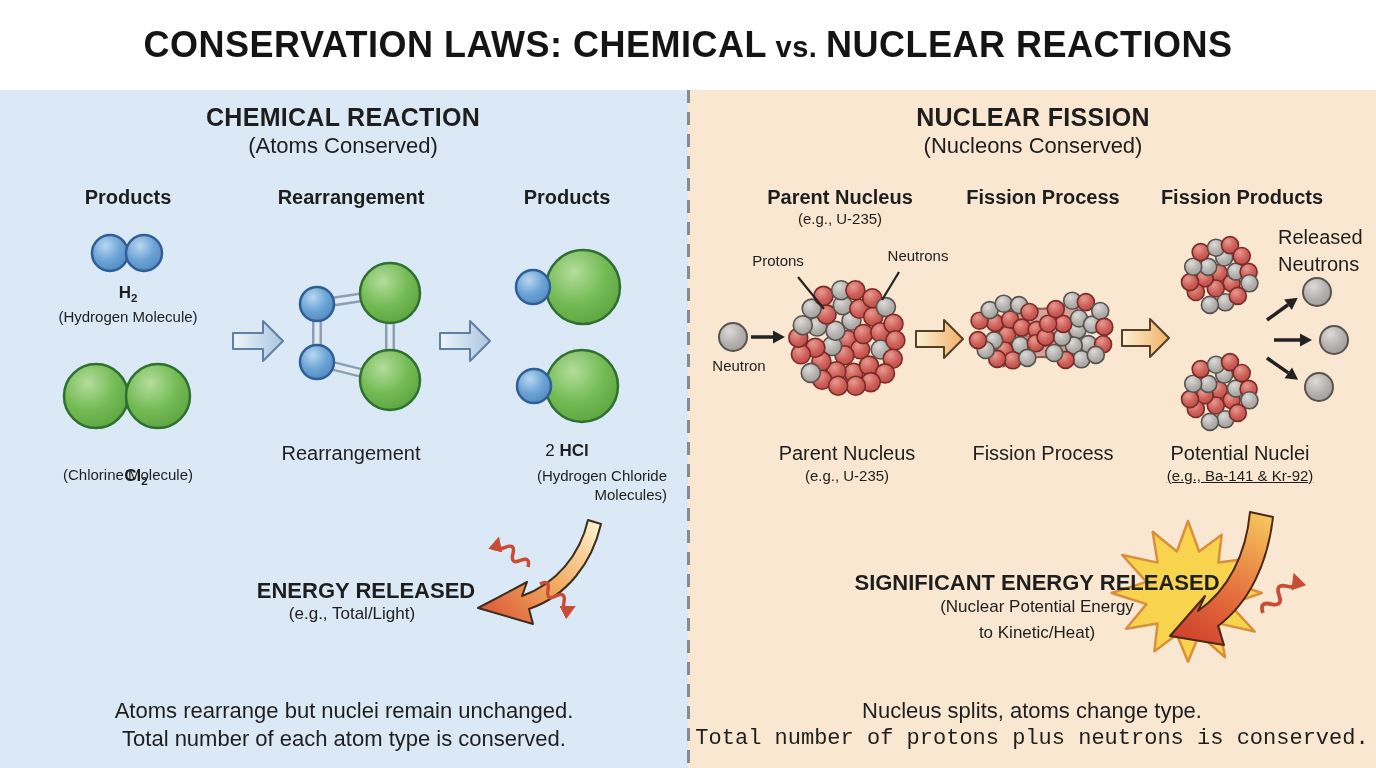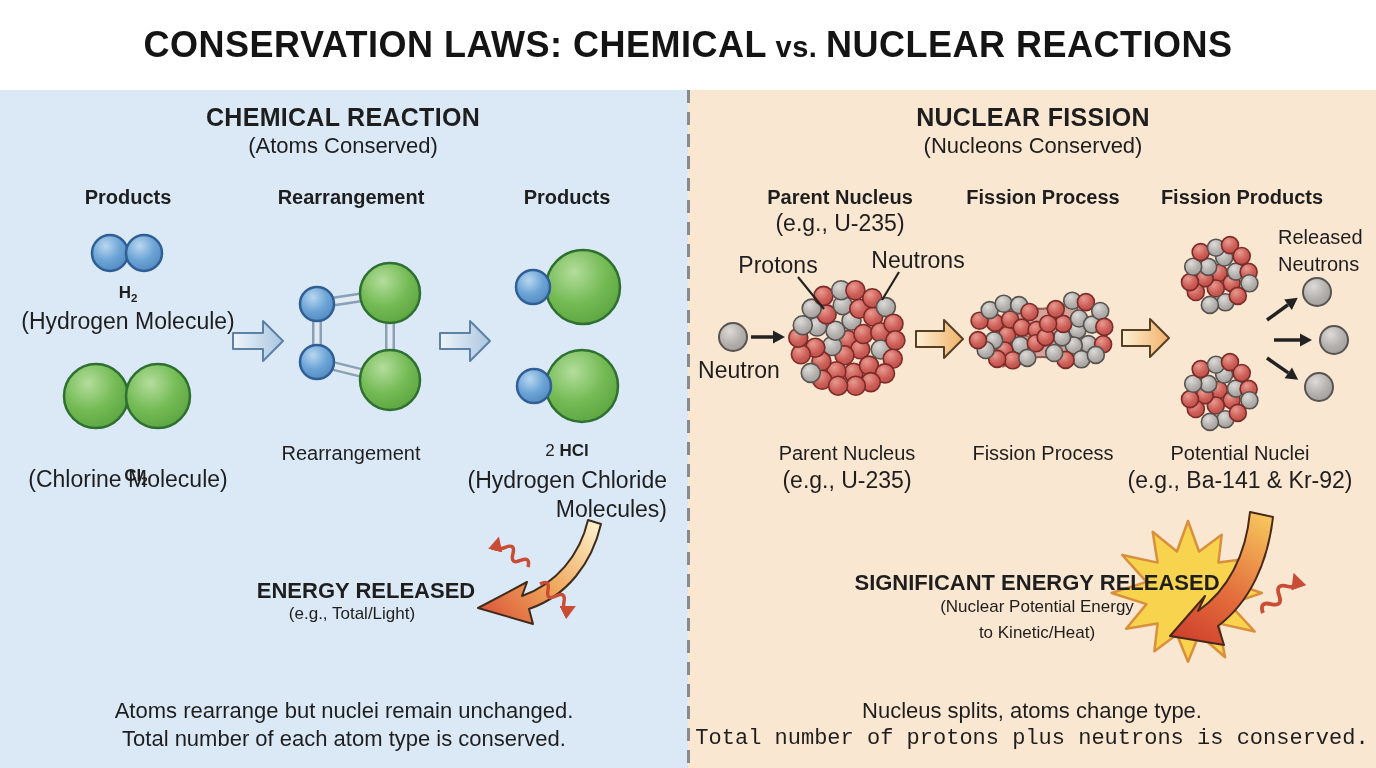--- a/index.html
+++ b/index.html
@@ -13,21 +13,21 @@
   #panel-right{left:688px;background:#fae7d1;}
   svg.overlay{position:absolute;left:0;top:0;z-index:1;}
   .t{position:absolute;white-space:nowrap;transform:translateX(-50%);color:#1e1e1e;z-index:2;}
   .b{font-weight:bold;}
   .title{font-size:36px;font-weight:bold;letter-spacing:.5px;color:#141414;}
   .title .vs{font-size:29px;}
   .s25{font-size:25px;letter-spacing:.3px;}
   .s22{font-size:22px;}
   .s21{font-size:17px;}
   .s20{font-size:20px;}
-  .s19{font-size:23px;}
+  .s19{font-size:15px;}
   .wrap{white-space:normal;transform:none;text-align:right;}
   .wrapl{white-space:normal;transform:none;text-align:left;line-height:1.35;}
   sub{font-size:68%;}
 </style>
 </head>
 <body>
 
 <div id="panel-left" class="panel"></div>
 <div id="panel-right" class="panel"></div>
 
@@ -318,20 +318,20 @@
 <div class="t s19" style="left:778px;top:252px;">Protons</div>
 <div class="t s19" style="left:918px;top:247px;">Neutrons</div>
 <div class="t s19" style="left:739px;top:357px;">Neutron</div>
 
 <div class="t s20 wrapl" style="left:1278px;top:224px;width:100px;">Released Neutrons</div>
 
 <div class="t s20" style="left:847px;top:442px;">Parent Nucleus</div>
 <div class="t s19" style="left:847px;top:467px;">(e.g., U-235)</div>
 <div class="t s20" style="left:1043px;top:442px;">Fission Process</div>
 <div class="t s20" style="left:1240px;top:442px;">Potential Nuclei</div>
-<div class="t s19" style="left:1240px;top:467px;">(e.g., Ba-141 &amp; Kr-92)</div>
+<div class="t s19" style="left:1240px;top:467px;text-decoration:underline;">(e.g., Ba-141 &amp; Kr-92)</div>
 
 <div class="t s22 b" style="left:1037px;top:570px;">SIGNIFICANT ENERGY RELEASED</div>
 <div class="t s21" style="left:1037px;top:597px;">(Nuclear Potential Energy</div>
 <div class="t s21" style="left:1037px;top:623px;">to Kinetic/Heat)</div>
 
 <div class="t s22" style="left:1032px;top:698px;">Nucleus splits, atoms change type.</div>
 <div class="t s22" style="left:1032px;top:726px;font-family:Liberation Mono, monospace;">Total number of protons plus neutrons is conserved.</div>
 
 </body></html>

